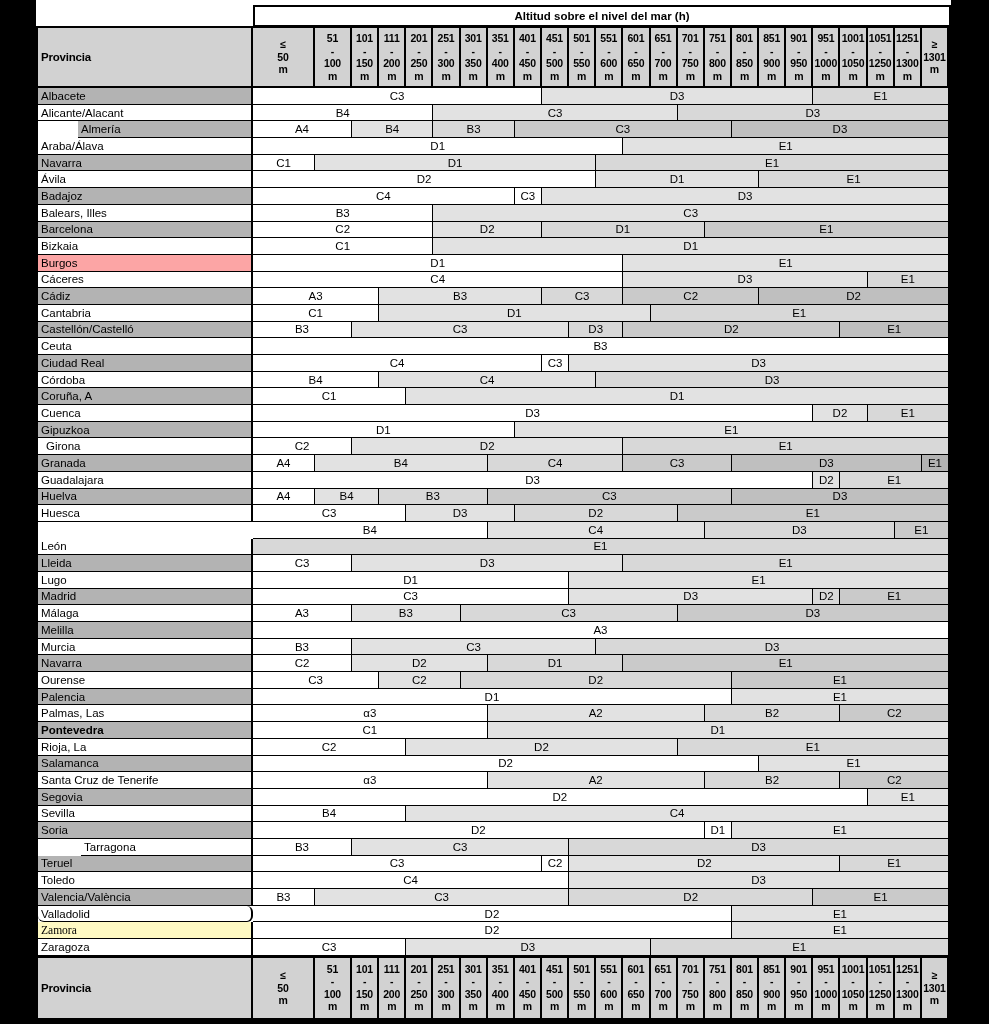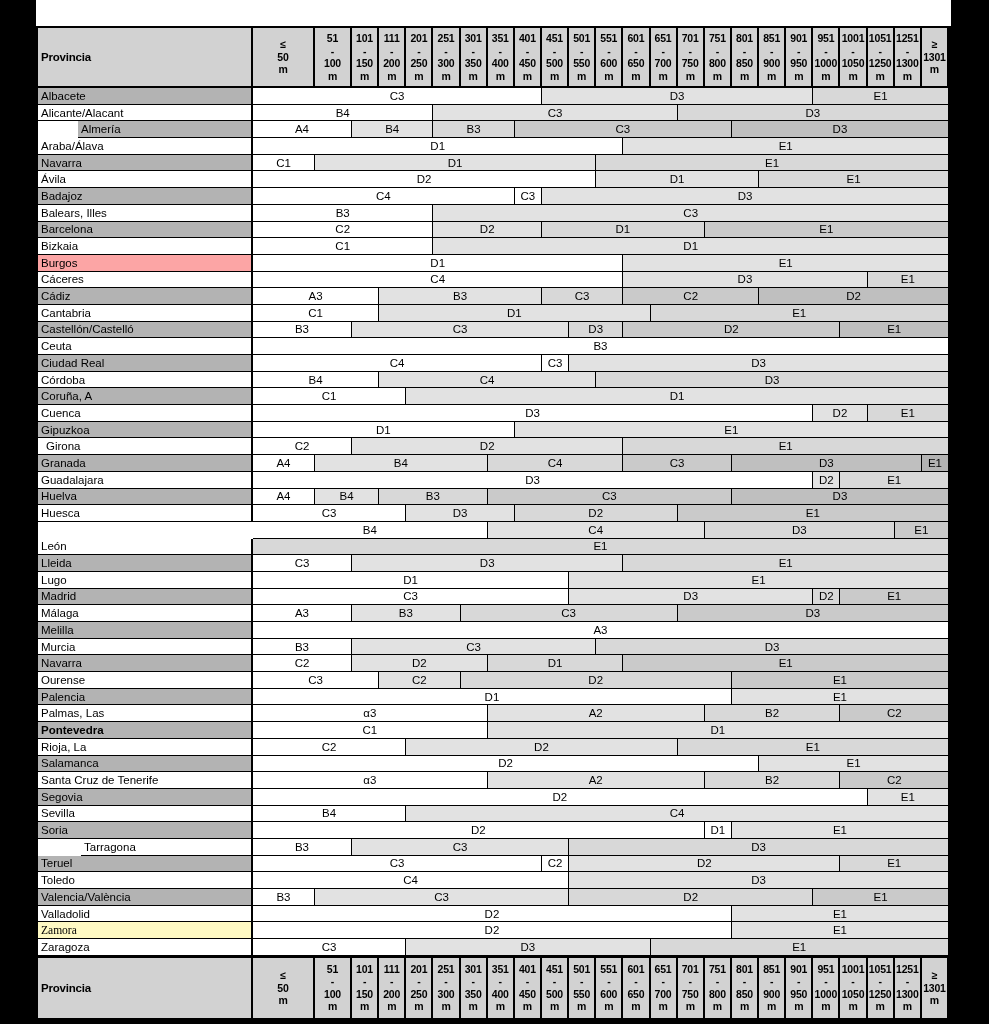--- a/index.html
+++ b/index.html
@@ -22,20 +22,21 @@
   .pcell { border-right:2px solid #000; border-bottom:1px solid #000; font-size:11.5px;
            display:flex; align-items:center; padding-left:3px; white-space:nowrap;
            overflow:hidden; }
   .zcell { border-right:1px solid #000; border-bottom:1px solid #000; font-size:11.5px;
            display:flex; align-items:center; justify-content:center; overflow:hidden; }
 </style>
 </head>
 <body>
 
 <div class="sheet">
+  <div class="band">Altitud sobre el nivel del mar (h)</div>
   <div class="grid">
       <div class="hcell provhead " style="font-weight: bold;">Provincia</div>
       <div class="hcell ">
         <div>≤</div>
         <div>50</div>
         <div>m</div>
       </div>
       <div class="hcell ">
         <div>51</div>
         <div>-</div>
@@ -365,21 +366,21 @@
       <div class="zcell" style="background: rgb(226, 226, 226); grid-column: span 10;">D2</div>
       <div class="zcell" style="background: rgb(216, 216, 216); grid-column: span 4;">E1</div>
       <div class="pcell" style="background: rgb(255, 255, 255);">Toledo</div>
       <div class="zcell" style="background: rgb(255, 255, 255); grid-column: span 10;">C4</div>
       <div class="zcell" style="background: rgb(226, 226, 226); grid-column: span 14;">D3</div>
       <div class="pcell" style="background: rgb(179, 179, 179);">Valencia/València</div>
       <div class="zcell" style="background: rgb(255, 255, 255); grid-column: span 1;">B3</div>
       <div class="zcell" style="background: rgb(226, 226, 226); grid-column: span 9;">C3</div>
       <div class="zcell" style="background: rgb(216, 216, 216); grid-column: span 9;">D2</div>
       <div class="zcell" style="background: rgb(202, 202, 202); grid-column: span 5;">E1</div>
-      <div class="pcell" style="background: rgb(255, 255, 255);">Valladolid</div>
+      <div class="pcell" style="background: rgb(255, 255, 255); border-radius: 6px;">Valladolid</div>
       <div class="zcell" style="background: rgb(255, 255, 255); grid-column: span 16;">D2</div>
       <div class="zcell" style="background: rgb(226, 226, 226); grid-column: span 8;">E1</div>
       <div class="pcell" style="background: #fef9c3; font-family: Liberation Serif, serif;">Zamora</div>
       <div class="zcell" style="background: rgb(255, 255, 255); grid-column: span 16;">D2</div>
       <div class="zcell" style="background: rgb(226, 226, 226); grid-column: span 8;">E1</div>
       <div class="pcell" style="background: rgb(255, 255, 255);">Zaragoza</div>
       <div class="zcell" style="background: rgb(255, 255, 255); grid-column: span 4;">C3</div>
       <div class="zcell" style="background: rgb(226, 226, 226); grid-column: span 9;">D3</div>
       <div class="zcell" style="background: rgb(216, 216, 216); grid-column: span 11;">E1</div>
       <div class="hcell provhead fcell" style="font-weight: bold;">Provincia</div>

